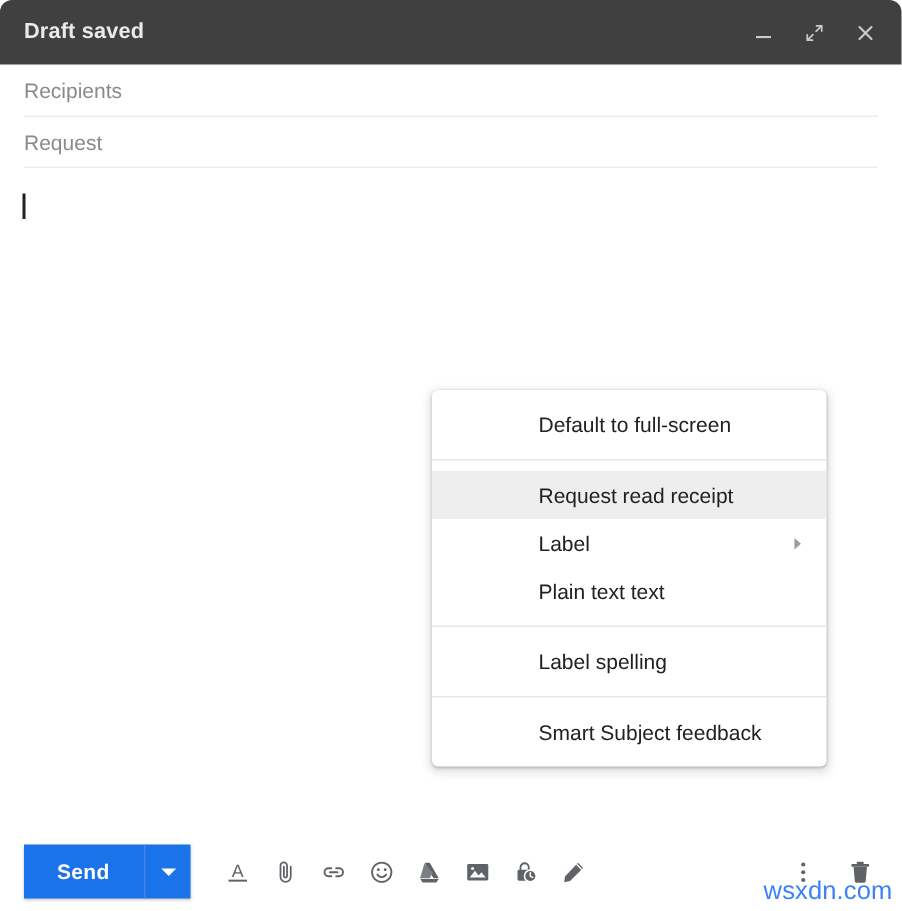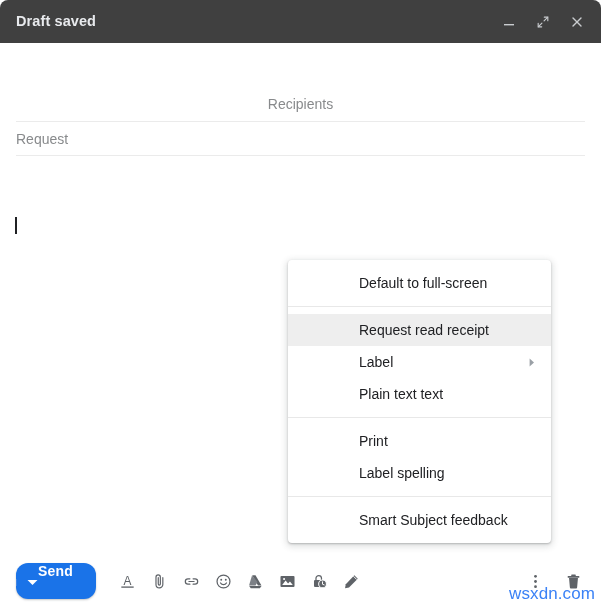--- a/index.html
+++ b/index.html
@@ -18,21 +18,20 @@
 
   
   #compose-window {
     position: absolute;
     left: 0; top: 0;
     width: 601px;
     height: 607px;
     background: #ffffff;
     display: flex;
     flex-direction: column;
-    gap: 44px;
   }
 
   
   #compose-header {
     height: 43px;
     background: #404040;
     display: flex;
     align-items: center;
     justify-content: space-between;
     padding: 0 14px 0 16px;
@@ -70,21 +69,21 @@
     padding: 0 16px;
     box-sizing: border-box;
   }
   .field-row {
     height: 34px;
     display: flex;
     align-items: center;
     border-bottom: 1px solid #ebebeb;
     box-sizing: border-box;
   }
-  .field-row:first-child { height: 35px; justify-content: center; }
+  .field-row:first-child { height: 35px; }
   .field-placeholder {
     color: #888a8c;
     font-size: 14px;
     line-height: 1;
   }
 
   
   #compose-body {
     flex: 1 1 auto;
     position: relative;
@@ -111,25 +110,24 @@
     box-sizing: border-box;
     background: #ffffff;
     position: relative;
     z-index: 5;
   }
   #send-group {
     display: flex;
     align-items: stretch;
     height: 36px;
     background: #1a73e8;
-    border-radius: 12px;
+    border-radius: 0;
     overflow: hidden;
     cursor: pointer;
     box-shadow: 0 1px 2px rgba(60,64,67,.30);
-    flex-direction: column;
   }
   #send-button {
     display: flex;
     align-items: center;
     justify-content: center;
     padding: 0 23px 0 22px;
     color: #ffffff;
     font-size: 14px;
     font-weight: bold;
     letter-spacing: .2px;
@@ -384,23 +382,20 @@
         </span>
       </div>
       <div class="menu-item">
         <span class="menu-label">Plain text text</span>
       </div>
     </div>
     <div class="menu-divider"></div>
 
     <div>
       <div class="menu-item">
-        <span class="menu-label">Print</span>
-      </div>
-      <div class="menu-item">
         <span class="menu-label">Label spelling</span>
       </div>
     </div>
     <div class="menu-divider"></div>
 
     <div>
       <div class="menu-item">
         <span class="menu-label">Smart Subject feedback</span>
       </div>
     </div>

